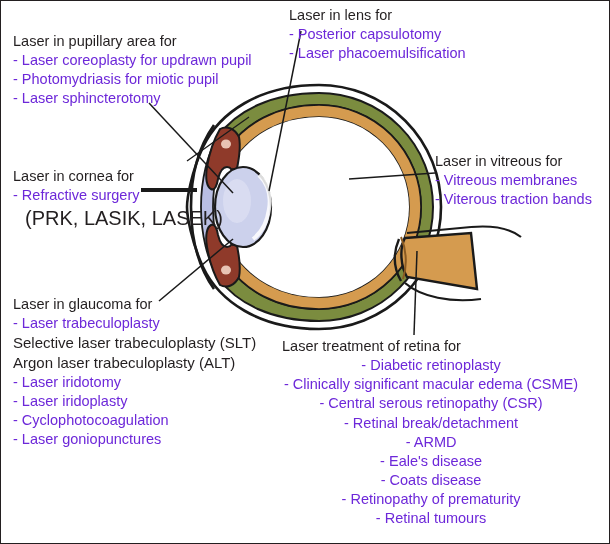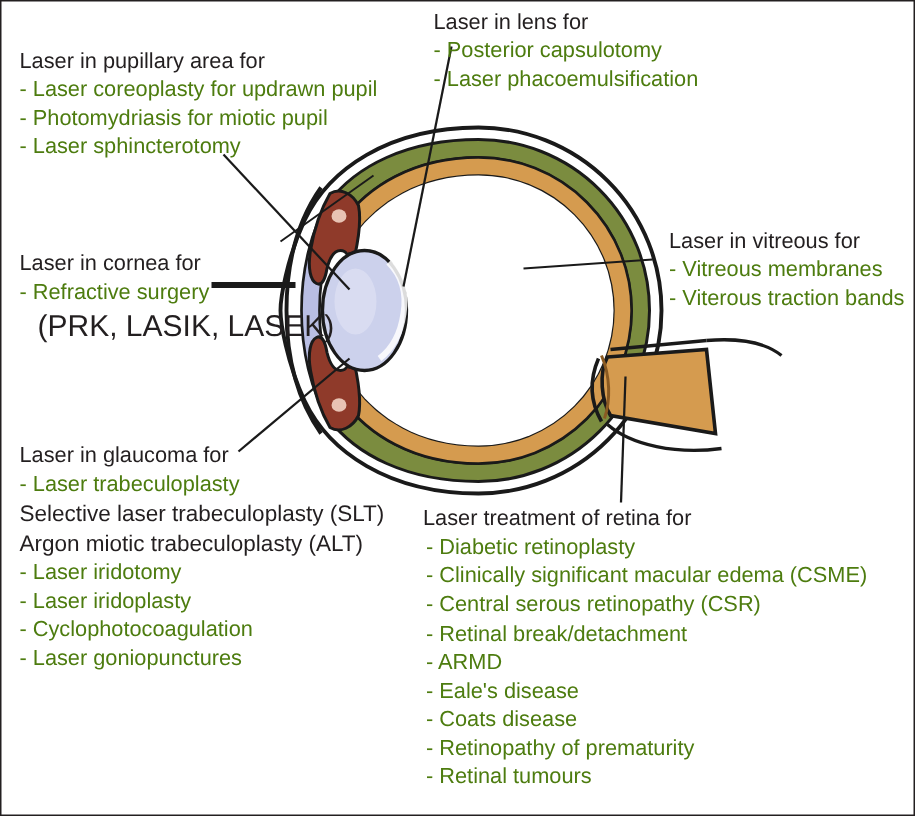--- a/index.html
+++ b/index.html
@@ -20,33 +20,33 @@
   .label-block {
     position: absolute;
     line-height: 1.32;
     white-space: nowrap;
   }
   .lbl-head {
     color: #231f20;
     font-size: 14.5px;
   }
   .lbl-item {
-    color: #4d7c0f;
+    color: #6d28d9;
     font-size: 14.5px;
   }
   .lbl-plain {
     color: #231f20;
     font-size: 15px;
   }
   .lbl-sub {
     color: #231f20;
     font-size: 20px;
     padding-left: 12px;
   }
-  .retina-list .lbl-item { padding-left: 2px; }
+  .retina-list .lbl-item { padding-left: 2px; text-align: center; }
   #eye-svg {
     position: absolute;
     left: 0;
     top: 0;
   }
 </style>
 </head>
 <body>
 
 <div id="page">
@@ -188,34 +188,34 @@
   <div class="label-block" style="left:12px; top:166px;">
     <div class="lbl-head">Laser in cornea for</div>
     <div class="lbl-item">- Refractive surgery</div>
     <div class="lbl-sub">(PRK, LASIK, LASEK)</div>
   </div>
 
   <div class="label-block" style="left:12px; top:294px;">
     <div class="lbl-head">Laser in glaucoma for</div>
     <div class="lbl-item">- Laser trabeculoplasty</div>
     <div class="lbl-plain">Selective laser trabeculoplasty (SLT)</div>
-    <div class="lbl-plain">Argon miotic trabeculoplasty (ALT)</div>
+    <div class="lbl-plain">Argon laser trabeculoplasty (ALT)</div>
     <div class="lbl-item">- Laser iridotomy</div>
     <div class="lbl-item">- Laser iridoplasty</div>
     <div class="lbl-item">- Cyclophotocoagulation</div>
     <div class="lbl-item">- Laser goniopunctures</div>
   </div>
 
   <div class="label-block" style="left:288px; top:5px;">
     <div class="lbl-head">Laser in lens for</div>
     <div class="lbl-item">- Posterior capsulotomy</div>
     <div class="lbl-item">- Laser phacoemulsification</div>
   </div>
 
-  <div class="label-block" style="left:445px; top:151px;">
+  <div class="label-block" style="left:434px; top:151px;">
     <div class="lbl-head">Laser in vitreous for</div>
     <div class="lbl-item">- Vitreous membranes</div>
     <div class="lbl-item">- Viterous traction bands</div>
   </div>
 
   <div class="label-block retina-list" style="left:281px; top:336px;">
     <div class="lbl-head">Laser treatment of retina for</div>
     <div class="lbl-item">-  Diabetic retinoplasty</div>
     <div class="lbl-item">-  Clinically significant macular edema (CSME)</div>
     <div class="lbl-item">-  Central serous retinopathy (CSR)</div>

